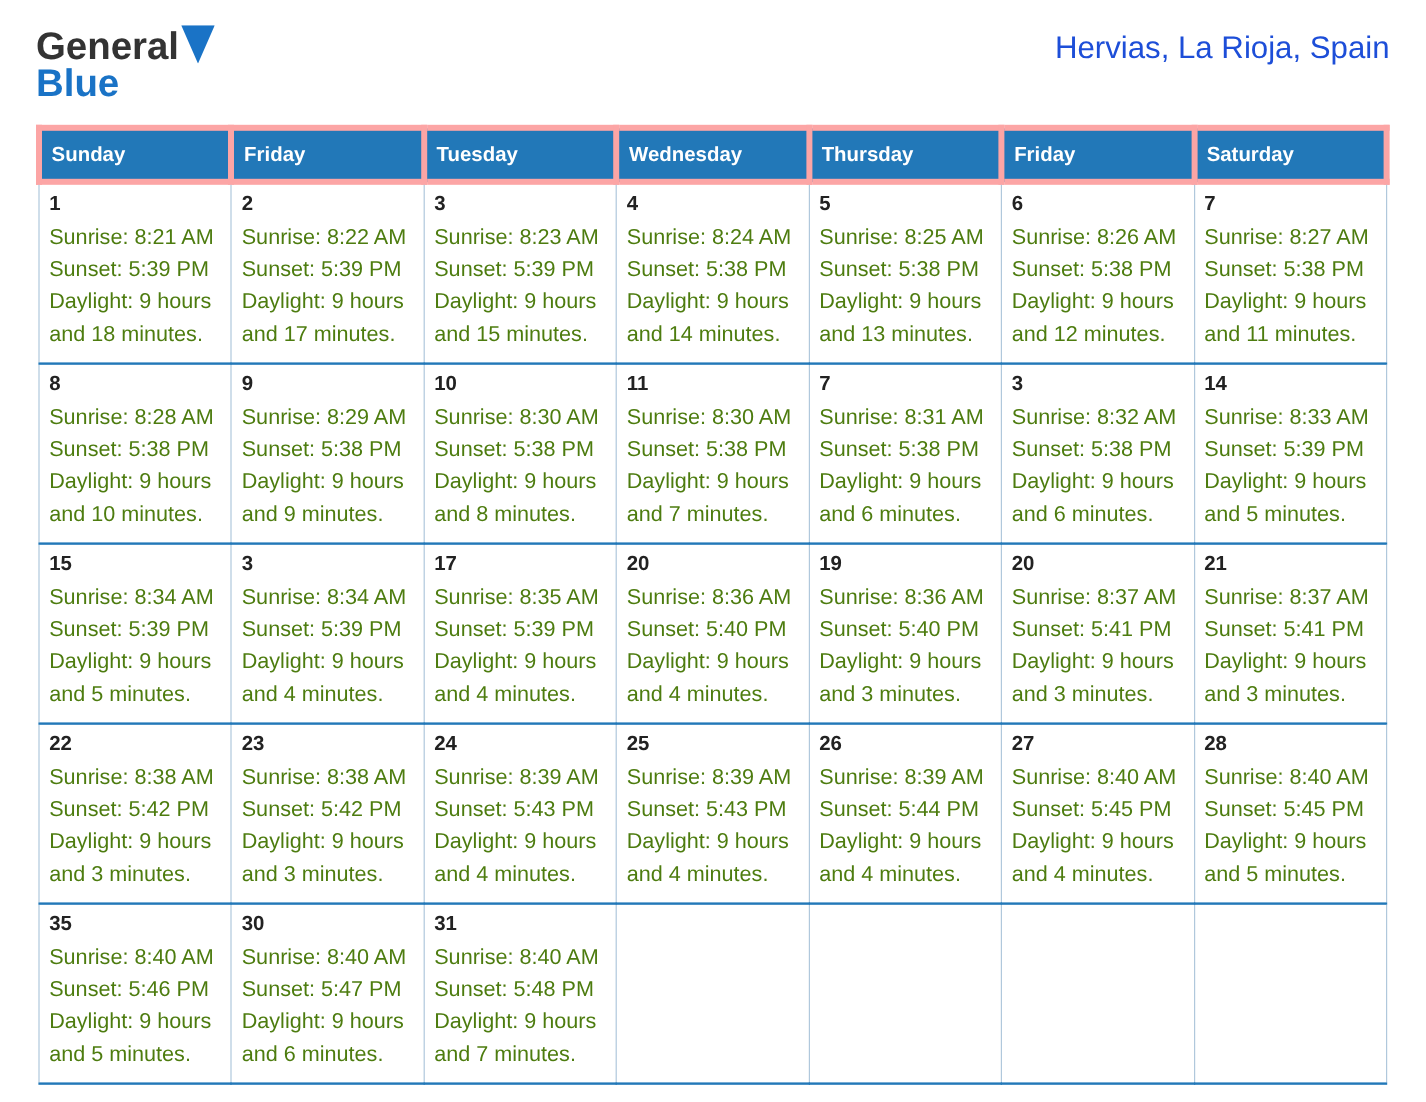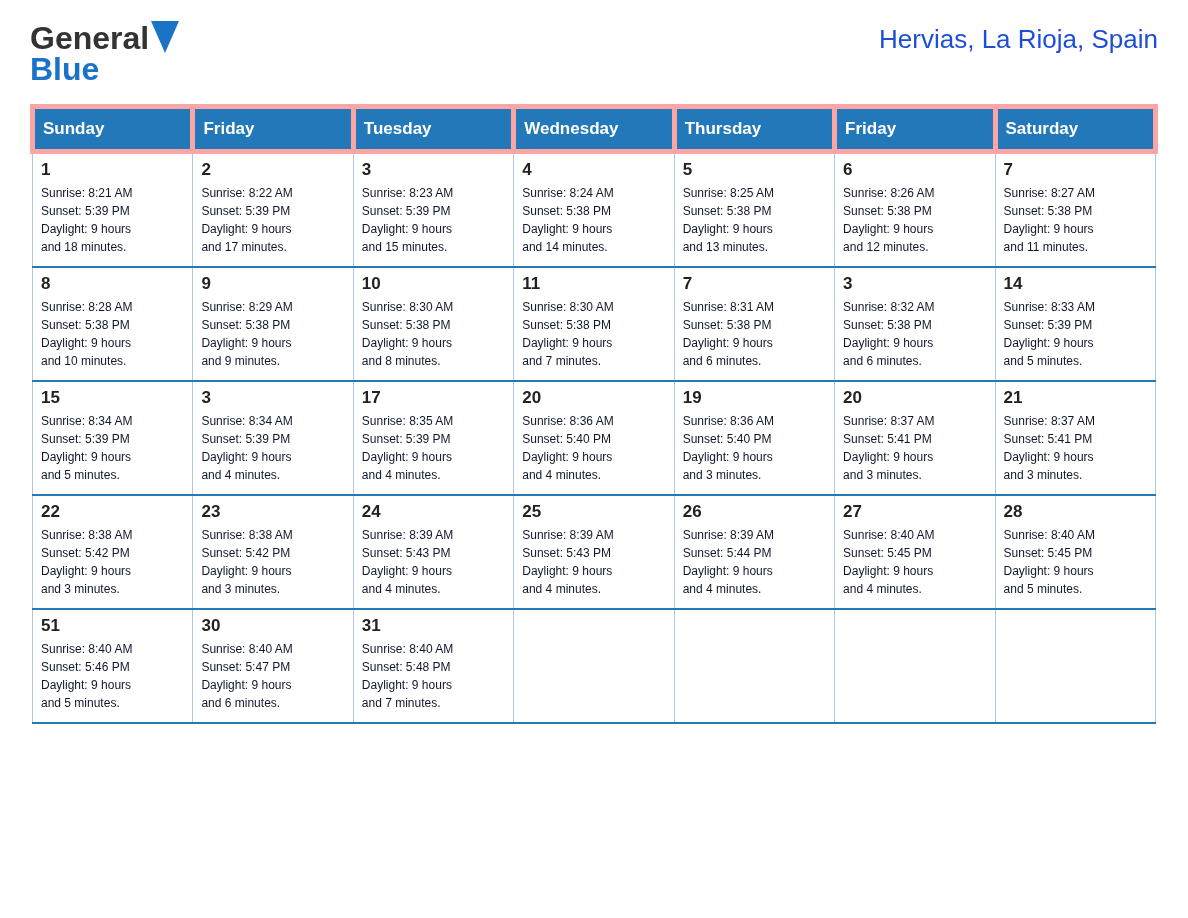--- a/index.html
+++ b/index.html
@@ -61,22 +61,22 @@
       border-bottom: 2px solid #2278b8;
     }
     .day-number {
       font-size: 17px;
       font-weight: bold;
       color: #222;
       display: block;
       margin-bottom: 4px;
     }
     .day-info {
-      font-size: 12px;
-      color: #0f172a;
+      font-size: 18px;
+      color: #4d7c0f;
       line-height: 1.5;
     }
     .empty-cell {
       background: #fff;
     }
 
     
     .logo-wrap {
       display: flex;
       align-items: center;
@@ -368,21 +368,21 @@
         <div class="day-info">
           Sunrise: 8:40 AM<br>
           Sunset: 5:45 PM<br>
           Daylight: 9 hours<br>
           and 5 minutes.
         </div>
       </td>
       </tr>
       <tr>
         <td>
-        <span class="day-number">51</span>
+        <span class="day-number">35</span>
         <div class="day-info">
           Sunrise: 8:40 AM<br>
           Sunset: 5:46 PM<br>
           Daylight: 9 hours<br>
           and 5 minutes.
         </div>
       </td>
         <td>
         <span class="day-number">30</span>
         <div class="day-info">

